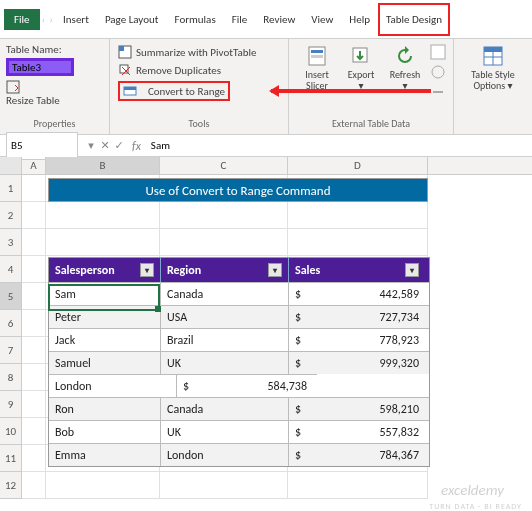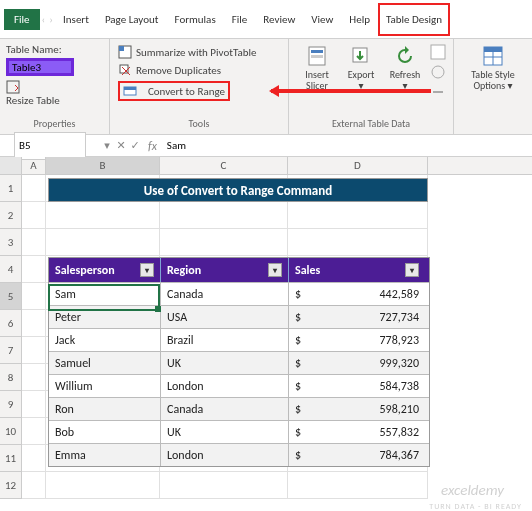--- a/index.html
+++ b/index.html
@@ -28,21 +28,21 @@
 .ext-row { display: flex; }
 .mini-col { display: flex; flex-direction: column; gap: 2px; padding-left: 2px; }
 .mini { width: 18px; height: 18px; }
 
 
 .red-arrow { position: absolute; left: 271px; top: 89px; width: 160px; height: 4px; background: #e22; }
 .red-arrow::before { content: ""; position: absolute; left: -8px; top: -4px; border: 6px solid transparent; border-right: 10px solid #e22; }
 
 
 .fbar { display: flex; align-items: center; height: 22px; border-bottom: 1px solid #d0d0d0; }
-.namebox { width: 72px; height: 20px; border: 1px solid #ccc; padding: 13px 4px; font-size: 11px; margin: 0 14px; background: #fff; }
+.namebox { width: 72px; height: 20px; border: 1px solid #ccc; padding: 13px 4px; font-size: 11px; margin: 0 6px; background: #fff; }
 .fx-btn { padding: 0 6px; color: #888; font-style: italic; font-size: 12px; }
 .drop { width: 14px; text-align: center; color: #888; }
 .formula-input { flex: 1; border: none; font-size: 11px; padding: 2px 4px; height: 20px; background: #fff; }
 
 
 .col-hdrs { display: flex; height: 18px; background: #f3f2f1; border-bottom: 1px solid #ccc; }
 .corner { width: 22px; border-right: 1px solid #ccc; background: #e6e6e6; }
 .ch { border-right: 1px solid #ccc; text-align: center; font-size: 11px; color: #555; line-height: 18px; }
 .ch.A { width: 24px; }
 .ch.B { width: 114px; background: #d4d4d4; }
@@ -54,21 +54,21 @@
 .row { display: flex; height: 27px; }
 .rh { width: 22px; border-right: 1px solid #ccc; border-bottom: 1px solid #ccc; background: #f3f2f1; text-align: center; font-size: 11px; color: #555; line-height: 27px; }
 .rh.sel { background: #d4d4d4; }
 .cell { border-right: 1px solid #e0e0e0; border-bottom: 1px solid #e0e0e0; }
 .cell.A { width: 24px; }
 .cell.B { width: 114px; }
 .cell.C { width: 128px; }
 .cell.D { width: 140px; }
 
 
-.title-banner { position: absolute; left: 48px; top: 3px; width: 380px; height: 24px; background: #0c4a6e; color: #fff; font-weight: 700; font-size: 13px; display: flex; align-items: center; justify-content: center; border: 1px solid #999; }
+.title-banner { position: absolute; left: 48px; top: 3px; width: 380px; height: 24px; background: #0369a1; color: #fff; font-weight: 400; font-size: 13px; display: flex; align-items: center; justify-content: center; border: 1px solid #999; }
 
 
 .data-table { position: absolute; left: 48px; top: 82px; border: 1px solid #999; }
 .dt-head { display: flex; background: #4c1d95; }
 .dt-h { color: #fff; font-weight: 600; font-size: 12px; padding: 5px 6px; border-right: 1px solid #7fa5d4; display: flex; align-items: center; justify-content: space-between; }
 .dt-h:last-child { border-right: none; }
 .dt-h .f { width: 14px; height: 14px; background: #e8e8e8; border: 1px solid #999; display: flex; align-items: center; justify-content: center; font-size: 8px; color: #333; }
 .dt-row { display: flex; background: #fff; }
 .dt-row:nth-child(even) { background: #f2f2f2; }
 .dt-c { border-right: 1px solid #bbb; border-top: 1px solid #bbb; padding: 4px 6px; font-size: 12px; color: #222; }
@@ -365,21 +365,20 @@
         </div>
         <div class="dt-row">
           <div class="dt-c w1">Samuel</div>
           <div class="dt-c w2">UK</div>
           <div class="dt-c w3">
             <span>$</span>
             <span>999,320</span>
           </div>
         </div>
         <div class="dt-row">
-          <div class="dt-c w1">Willium</div>
           <div class="dt-c w2">London</div>
           <div class="dt-c w3">
             <span>$</span>
             <span>584,738</span>
           </div>
         </div>
         <div class="dt-row">
           <div class="dt-c w1">Ron</div>
           <div class="dt-c w2">Canada</div>
           <div class="dt-c w3">

